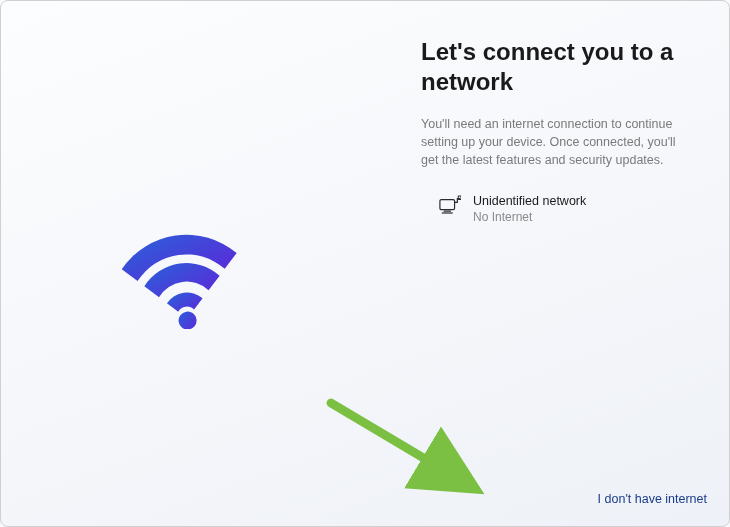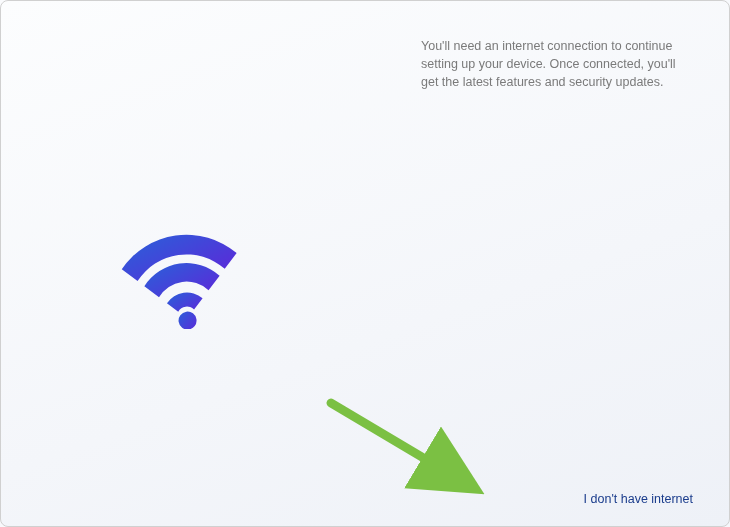--- a/index.html
+++ b/index.html
@@ -79,21 +79,21 @@
       color: #1a1a1a;
       font-weight: 400;
     }
     .network-status {
       font-size: 12px;
       color: #8a8a8a;
     }
     .bottom-bar {
       position: absolute;
       bottom: 20px;
-      right: 36px;
+      right: 22px;
       display: flex;
       align-items: flex-start;
       gap: 22px;
     }
     .link-no-internet {
       font-size: 12.5px;
       color: #1a3c8c;
       cursor: pointer;
       background: none;
       border: none;
@@ -140,22 +140,38 @@
 
           <path d="M 52 82 A 24 24 0 0 1 88 82 L 78 92 A 10 10 0 0 0 62 92 Z" fill="url(#wifiGrad)"></path>
 
           <circle cx="70" cy="102" r="9" fill="url(#wifiGrad)"></circle>
         </g>
       </svg>
     </div>
   </div>
 
   <div class="right-panel">
+    <h1 class="title">Let's connect you to a network</h1>
     <p class="subtitle">You'll need an internet connection to continue setting up your device. Once connected, you'll get the latest features and security updates.</p>
 
+    <div class="network-item">
+      <span class="network-icon">
+        <svg viewBox="0 0 24 22" xmlns="http://www.w3.org/2000/svg">
+          <rect x="1" y="5" width="16" height="11" rx="1.5" fill="none" stroke="#2a2a2a" stroke-width="1.3"></rect>
+          <rect x="5" y="17" width="8" height="1.3" fill="#2a2a2a"></rect>
+          <rect x="3" y="19" width="12" height="1.3" fill="#2a2a2a"></rect>
+          <path d="M 17 8 L 20 8 L 20 4 L 23 4" fill="none" stroke="#2a2a2a" stroke-width="1.3"></path>
+          <rect x="21" y="1" width="3" height="4" rx="0.5" fill="none" stroke="#2a2a2a" stroke-width="1.1"></rect>
+        </svg>
+      </span>
+      <div class="network-text">
+        <span class="network-name">Unidentified network</span>
+        <span class="network-status">No Internet</span>
+      </div>
+    </div>
   </div>
 
   <div class="bottom-bar">
     <button class="link-no-internet">I don't have internet</button>
   </div>
 
   <div class="arrow-annotation">
     <svg viewBox="0 0 200 120" xmlns="http://www.w3.org/2000/svg">
       <defs>
         <marker id="arrowhead" markerWidth="8" markerHeight="8" refX="6" refY="4" orient="auto">

